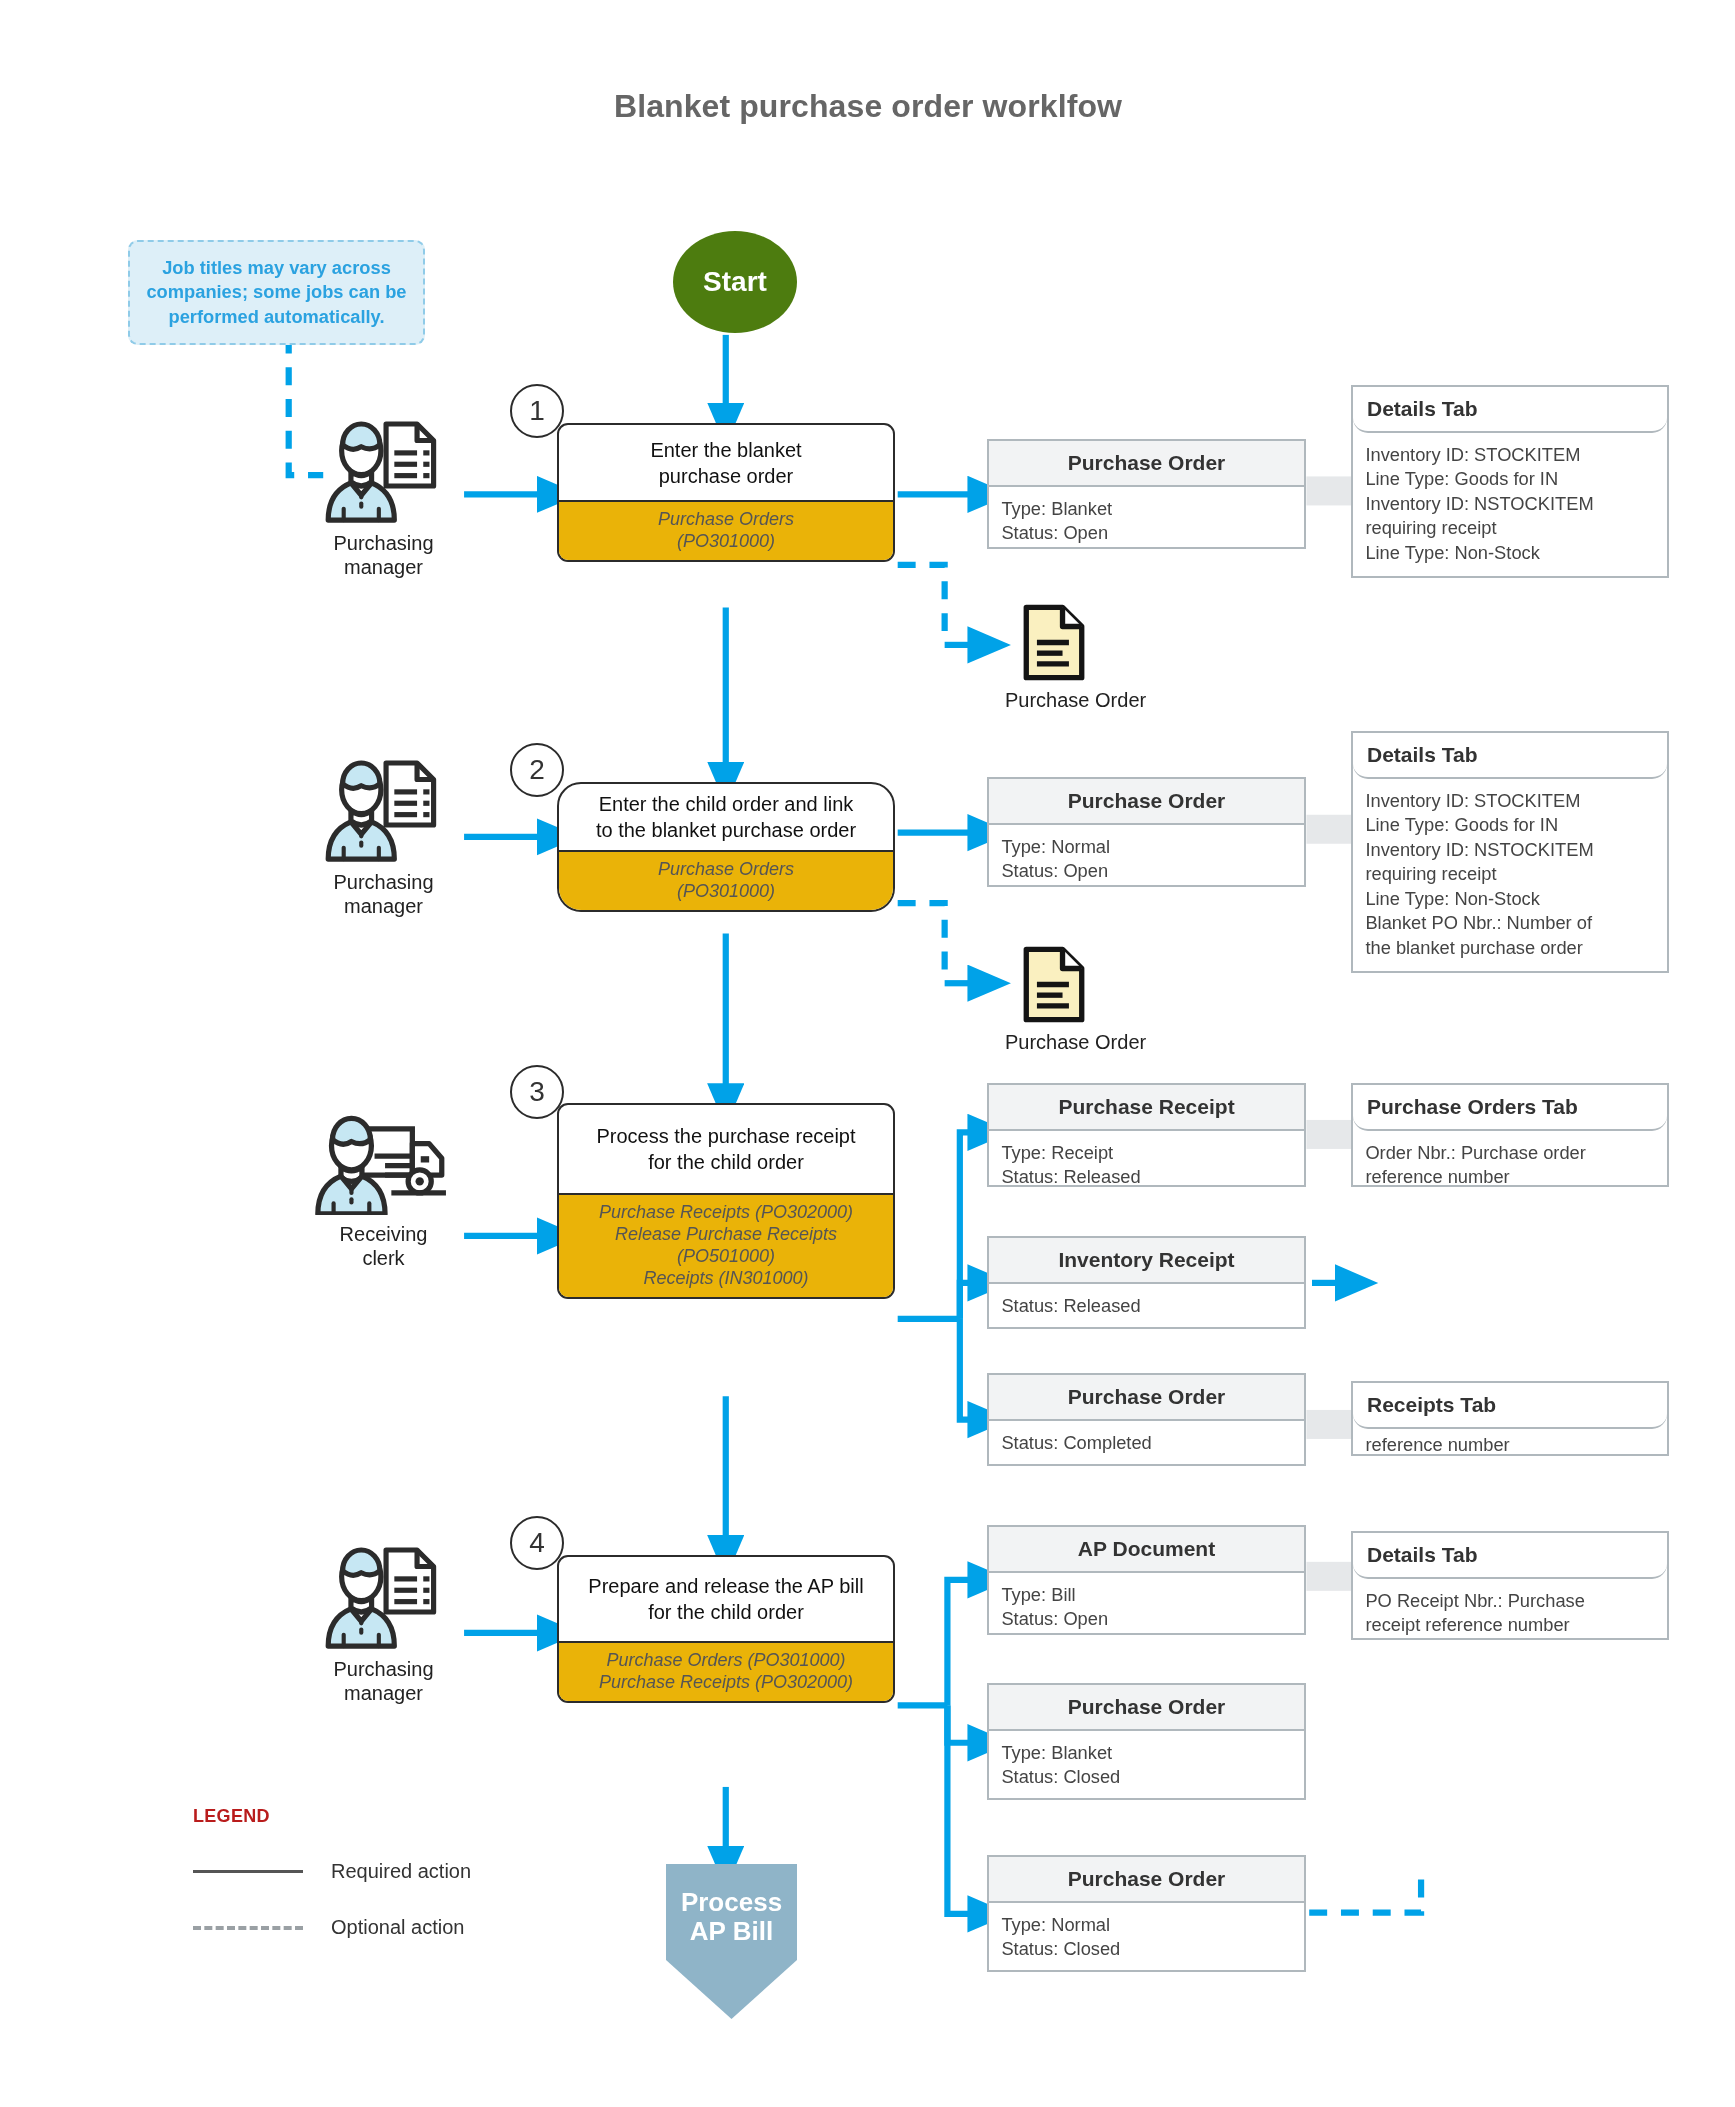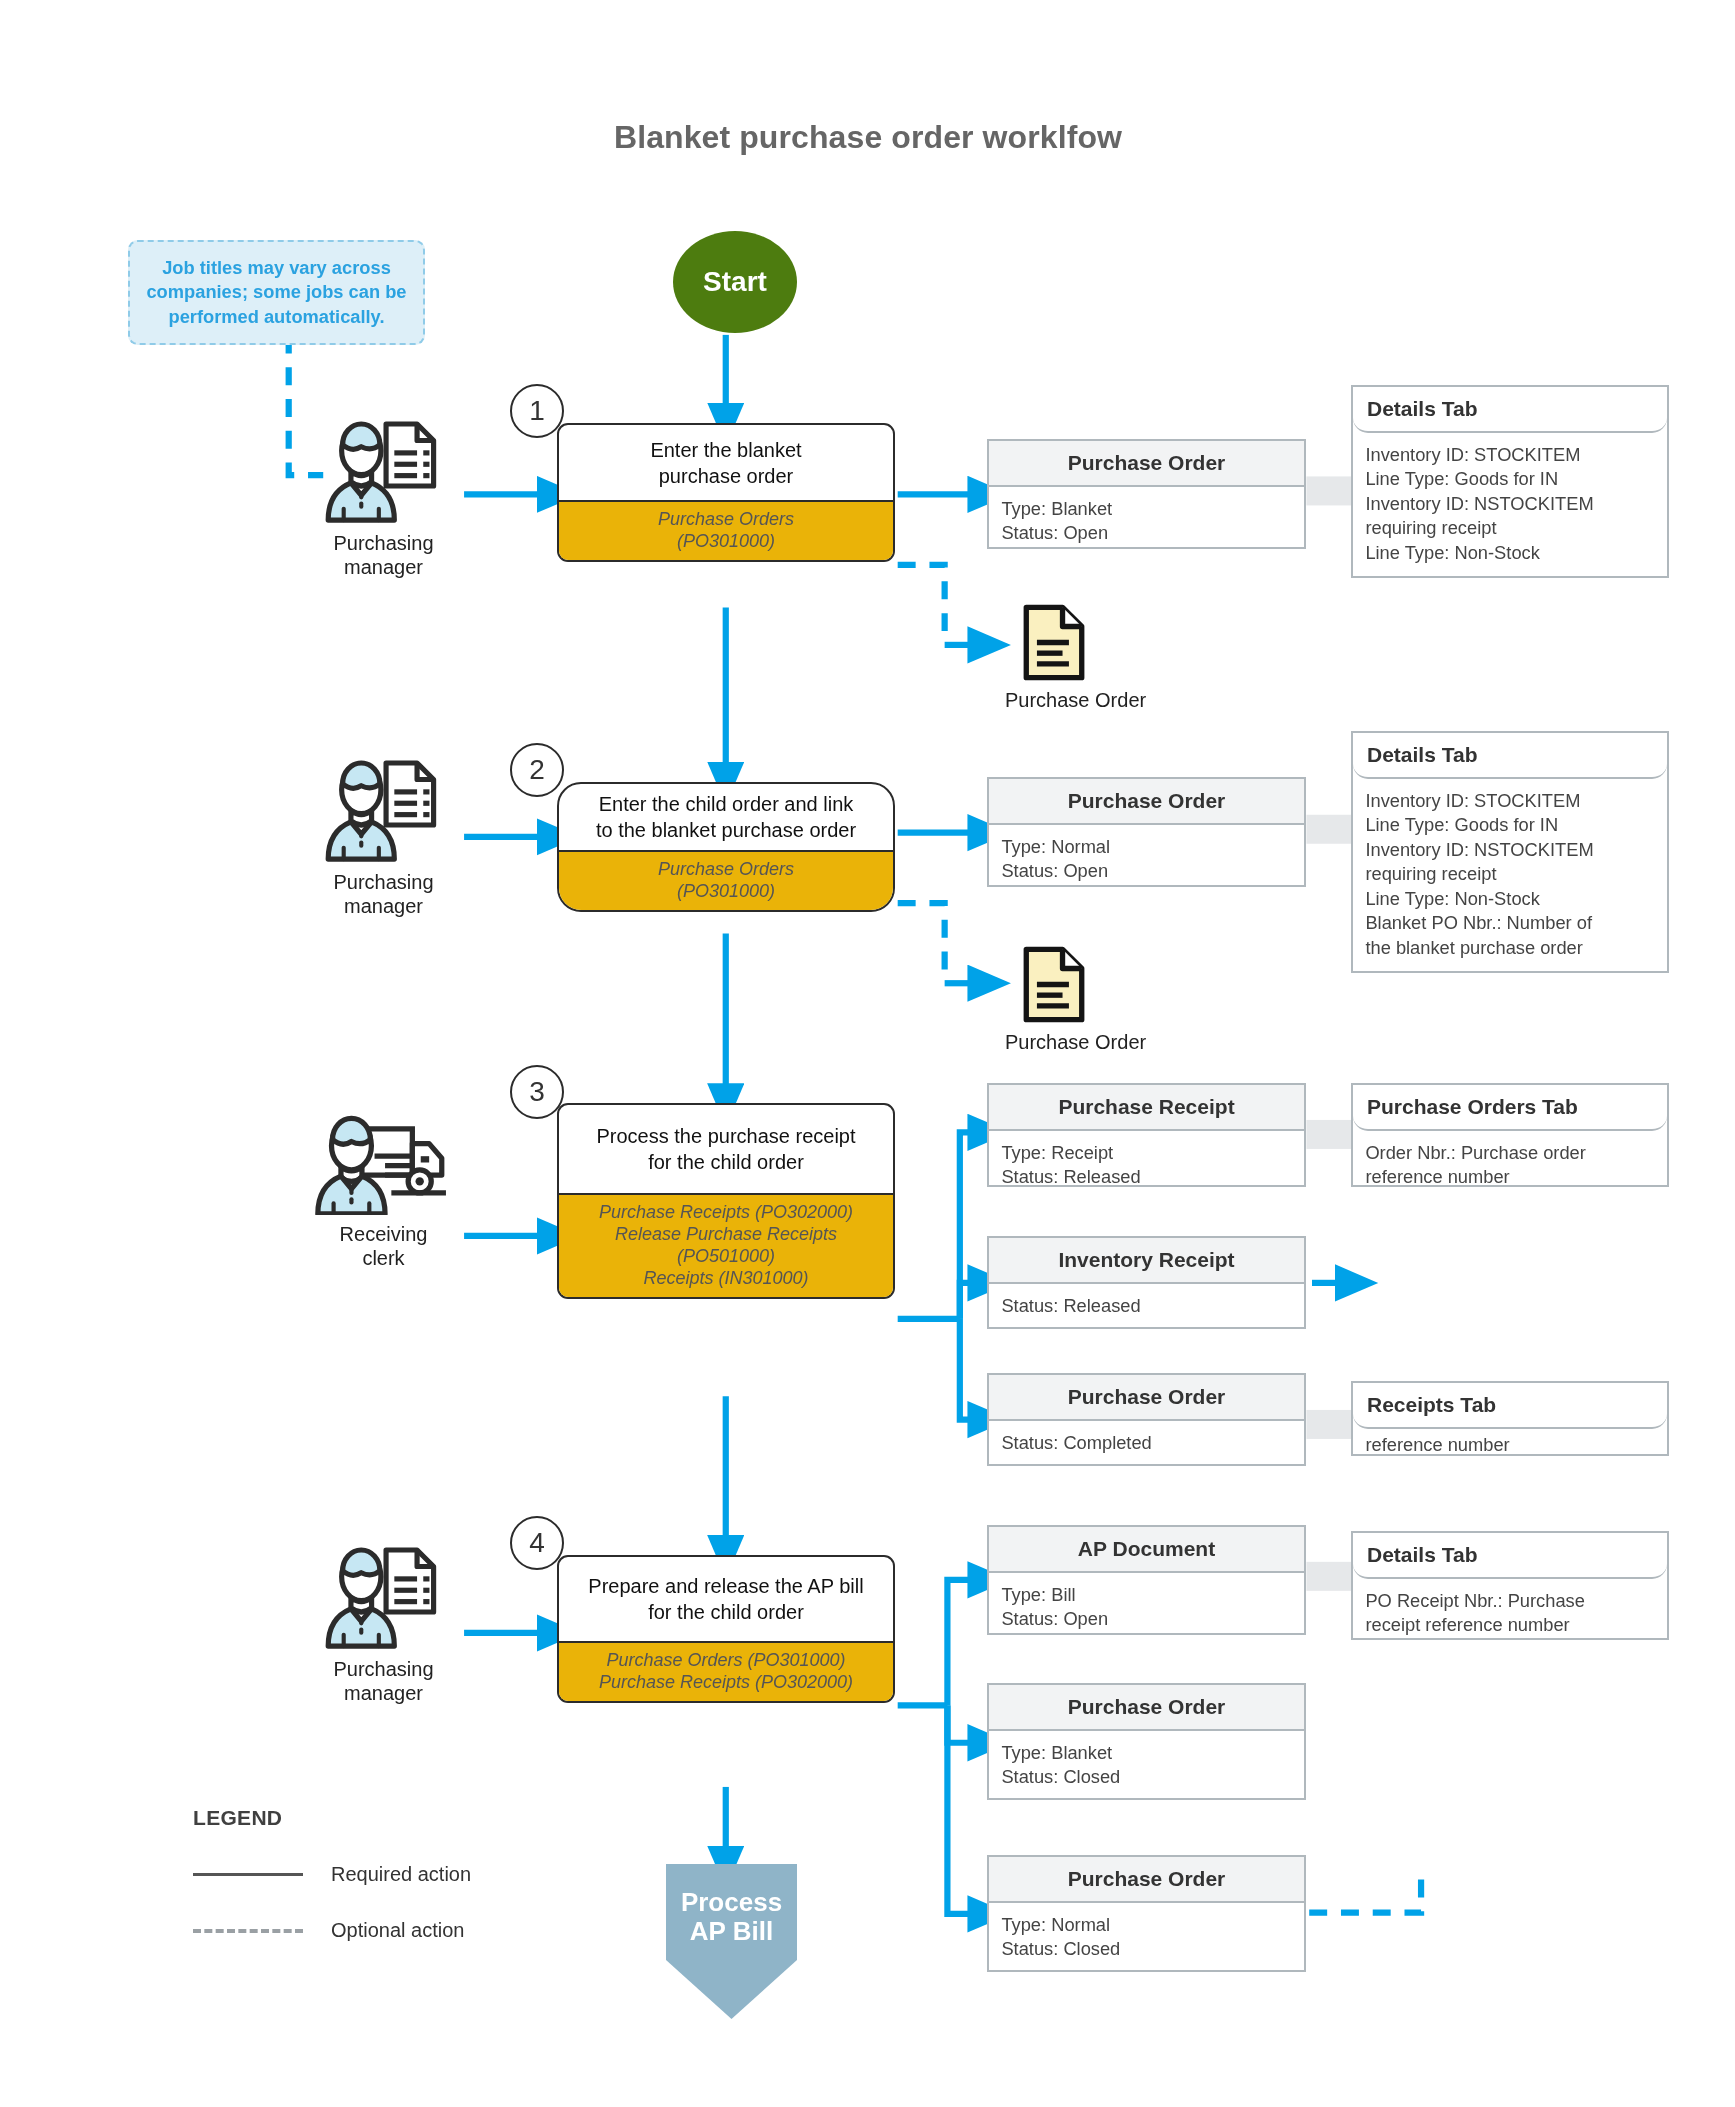--- a/index.html
+++ b/index.html
@@ -11,21 +11,20 @@
     overflow:hidden;
   }
   .canvas { position:absolute; inset:0; }
   svg.wires { position:absolute; left:0; top:0; width:1736px; height:2108px; pointer-events:none; }
 
   
   #page-title {
     position:absolute; left:0; top:88px; width:1736px;
     text-align:center; font-size:32px; font-weight:bold; color:#666666;
     letter-spacing:0.1px;
-    margin-top:31px;
   }
 
   
   .callout {
     position:absolute;
     background:#ddeff8;
     border:2.1px dashed #8fcbe8;
     border-radius:9.7px;
     color:#2ba2e0;
     font-weight:bold;
@@ -145,21 +144,21 @@
   #card-tab-3c .card-body { padding-top:4.1px; }
 
   
   .doc-icon { position:absolute; width:97px; text-align:center; }
   .doc-icon .caption { font-size:20px; color:#222; margin-top:5.5px; white-space:nowrap; }
   #doc-po-1 { left:1005px; top:604px; }
   #doc-po-2 { left:1005px; top:946px; }
 
   
   #legend { position:absolute; left:193px; top:1806px; width:373px; }
-  #legend .legend-title { font-size:21px; font-weight:bold; color:#404040; letter-spacing:0.3px; }
+  #legend .legend-title { font-size:18px; font-weight:bold; color:#b91c1c; letter-spacing:0.3px; }
   #legend .legend-row { display:flex; align-items:center; margin-top:33px; }
   #legend .swatch { width:110px; height:0; margin-right:28px; }
   #legend .solid { border-top:3.5px solid #555; }
   #legend .dashed { border-top:4.8px dashed #9aa0a4; }
   #legend .legend-label { font-size:20px; color:#333; }
 </style>
 </head>
 <body>
 
 <div class="canvas">

